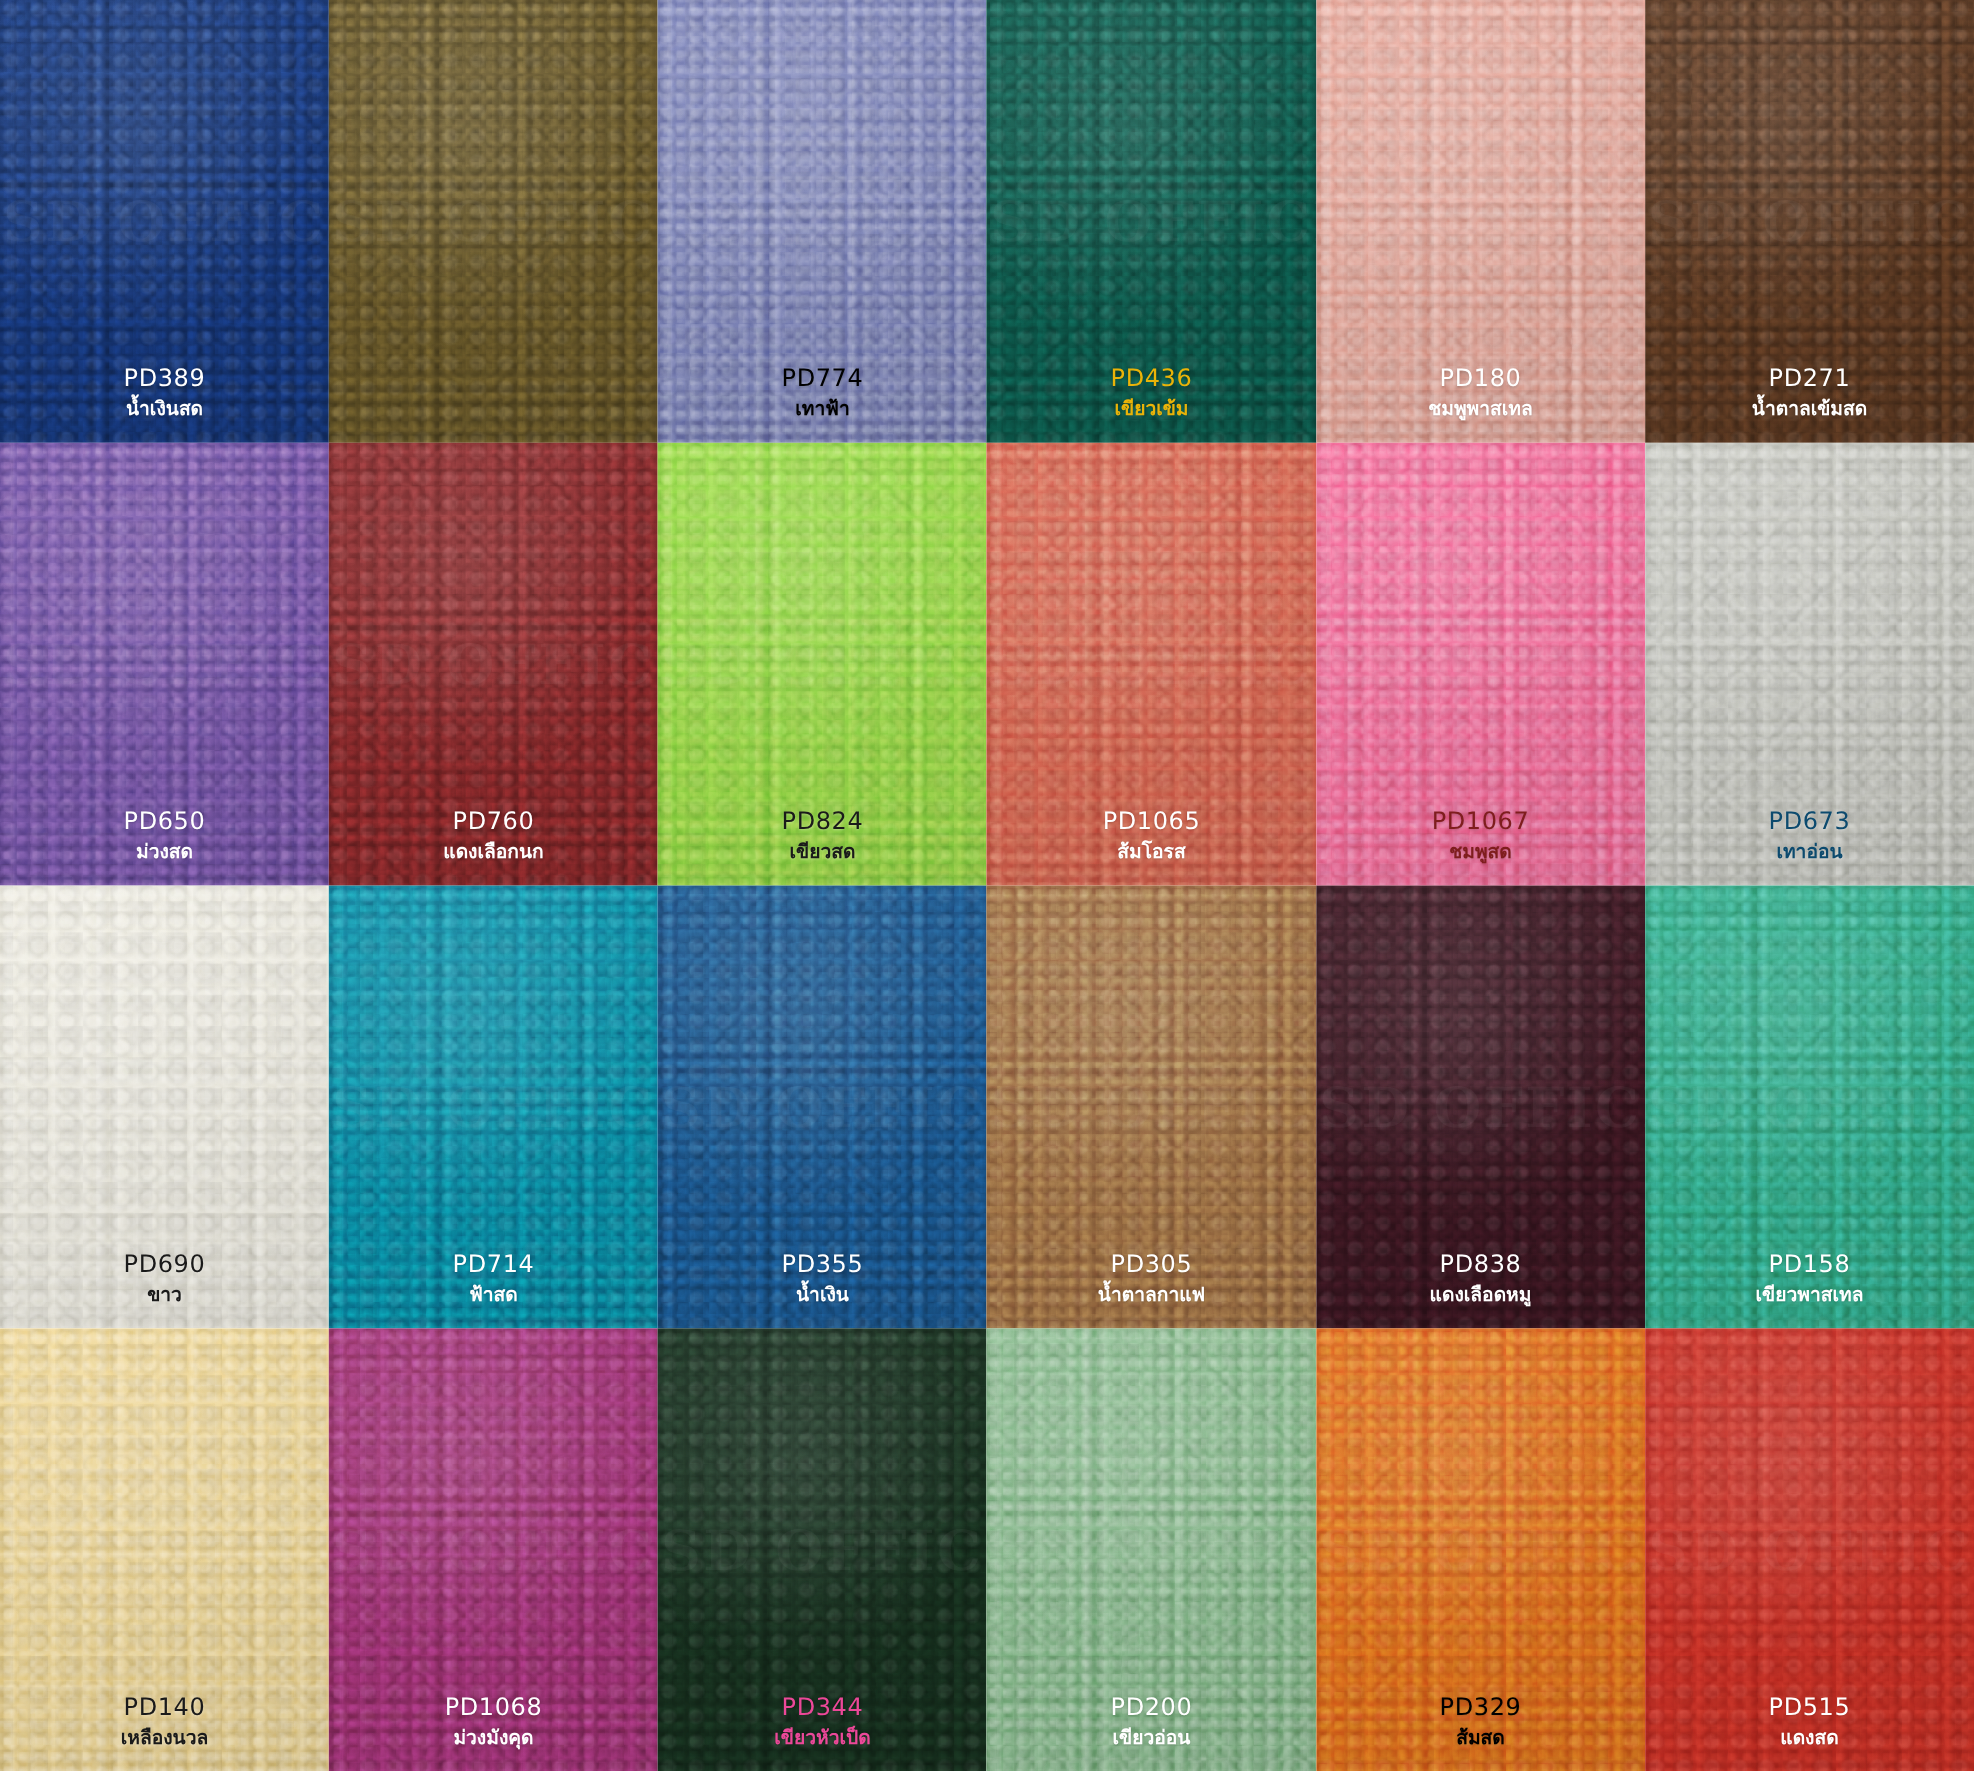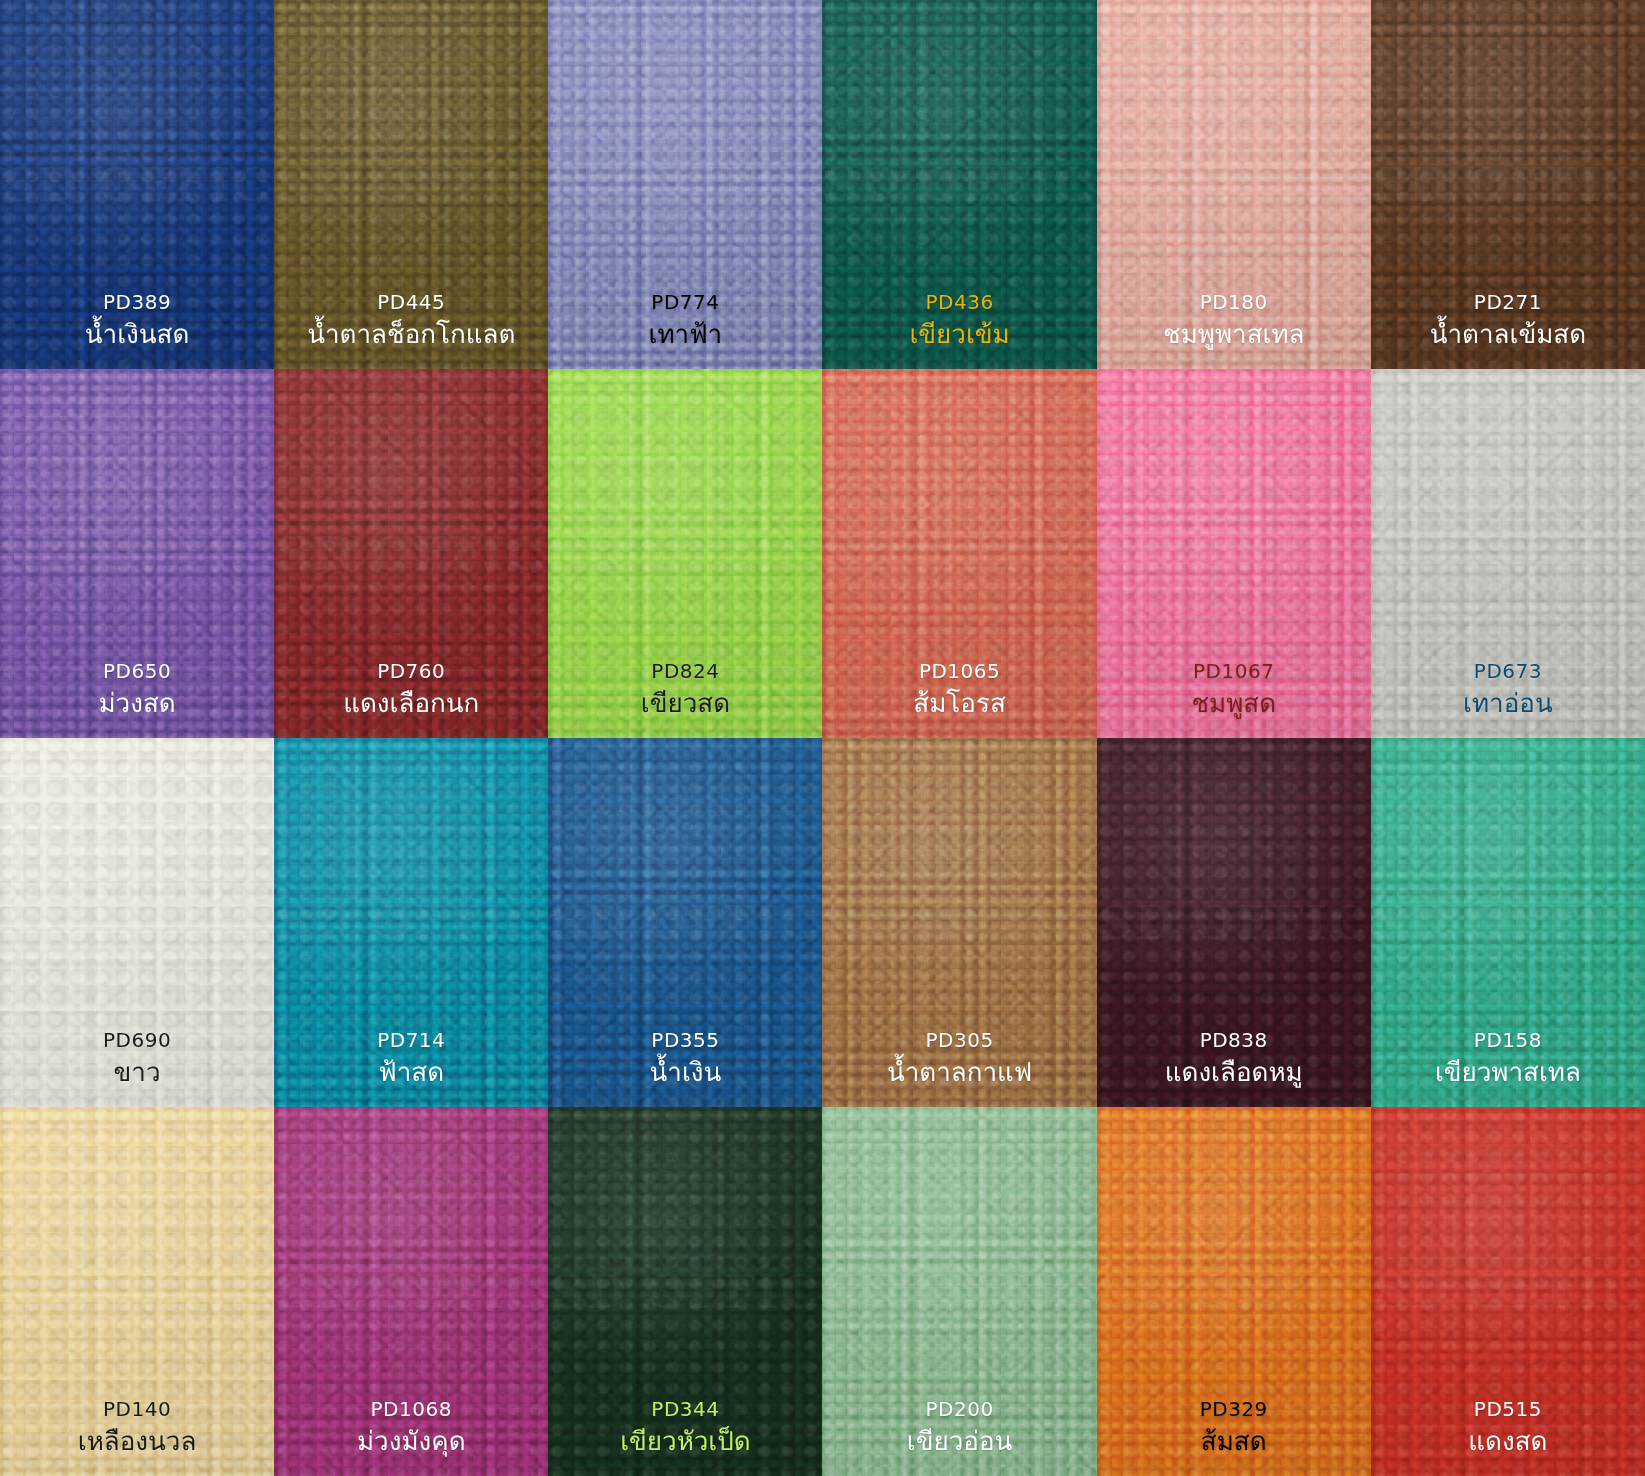--- a/index.html
+++ b/index.html
@@ -82,22 +82,22 @@
   }
   .labels.dark { text-shadow:0 1px 2px rgba(255,255,255,0.25); }
   .code {
     display:block;
     font-size:20px;
     font-weight:400;
     letter-spacing:0.5px;
   }
   .name {
     display:block;
-    font-size:26px;
-    font-weight:400;
+    font-size:16px;
+    font-weight:700;
     margin-top:2px;
   }
 </style>
 </head>
 <body>
 
 <div id="palette-grid">
     <div class="swatch" style="background: rgb(23, 57, 126);">
       <div class="sheen"></div>
       <div class="grain2"></div>
@@ -106,24 +106,20 @@
       <div class="labels" style="color: rgb(255, 255, 255);">
         <span class="code">PD389</span>
         <span class="name">น้ำเงินสด</span>
       </div>
     </div>
     <div class="swatch" style="background: rgb(107, 90, 42);">
       <div class="sheen"></div>
       <div class="grain2"></div>
       <div class="grain" style="background-position: 1px 3px, 7px 6px, 4px 9px, 9px 2px, 5px 7px, 12px 11px;"></div>
       <div class="watermark">PSD OFFICE</div>
-      <div class="labels" style="color: rgb(255, 255, 255);">
-        <span class="code">PD445</span>
-        <span class="name">น้ำตาลช็อกโกแลต</span>
-      </div>
     </div>
     <div class="swatch" style="background: rgb(139, 146, 196);">
       <div class="sheen"></div>
       <div class="grain2"></div>
       <div class="grain" style="background-position: 2px 6px, 8px 7px, 5px 9px, 9px 2px, 5px 7px, 12px 11px;"></div>
       <div class="watermark">PSD OFFICE</div>
       <div class="labels" style="color: #000000;">
         <span class="code">PD774</span>
         <span class="name">เทาฟ้า</span>
       </div>
@@ -296,21 +292,21 @@
       <div class="labels" style="color: rgb(255, 255, 255);">
         <span class="code">PD1068</span>
         <span class="name">ม่วงมังคุด</span>
       </div>
     </div>
     <div class="swatch" style="background: rgb(23, 49, 31);">
       <div class="sheen"></div>
       <div class="grain2"></div>
       <div class="grain" style="background-position: 0px 4px, 6px 7px, 5px 9px, 9px 2px, 5px 7px, 12px 11px;"></div>
       <div class="watermark">PSD OFFICE</div>
-      <div class="labels" style="color: #bef264;">
+      <div class="labels" style="color: #ec4899;">
         <span class="code">PD344</span>
         <span class="name">เขียวหัวเป็ด</span>
       </div>
     </div>
     <div class="swatch" style="background: rgb(147, 195, 152);">
       <div class="sheen"></div>
       <div class="grain2"></div>
       <div class="grain" style="background-position: 1px 0px, 7px 8px, 3px 9px, 9px 2px, 5px 7px, 12px 11px;"></div>
       <div class="watermark">PSD OFFICE</div>
       <div class="labels" style="color: rgb(255, 255, 255);">

